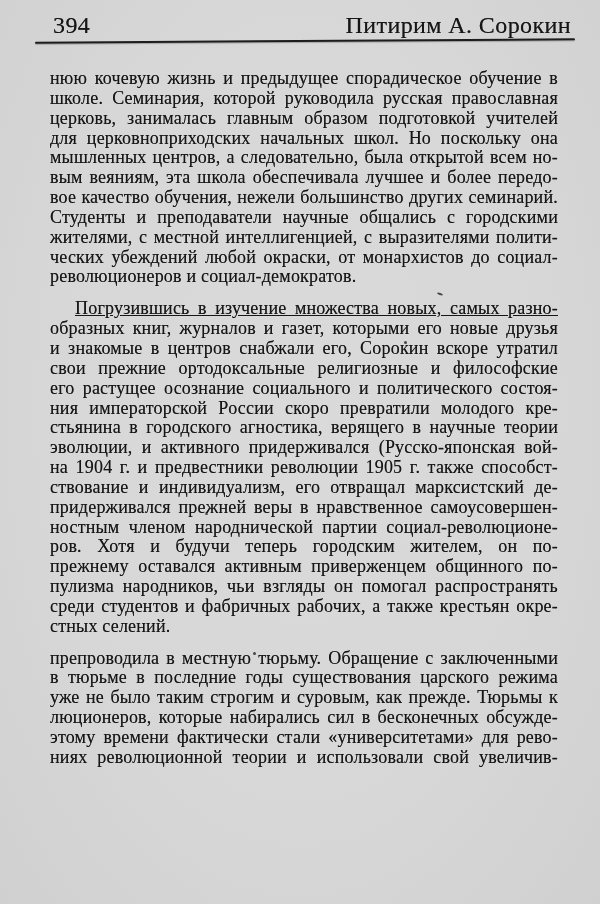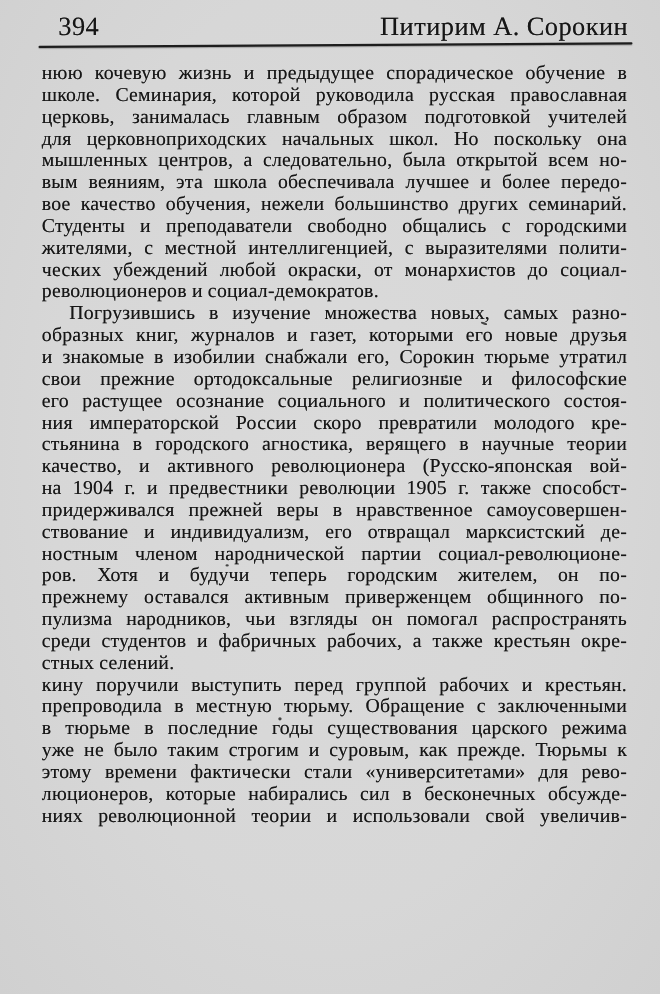--- a/index.html
+++ b/index.html
@@ -44,27 +44,27 @@
   .body-text {
     position: absolute;
     left: 38px;
     width: 532px;
     top: 57px;
     font-size: 18px;
     line-height: 19.85px;
     letter-spacing: 0.2px;
     text-shadow: 0 0 0.5px rgba(0,0,0,0.55);
   }
-  .paragraph { margin: 0; }
+  .paragraph { margin: 12px; }
   .line {
     text-align: justify;
     text-align-last: justify;
     white-space: normal;
   }
-  .line.indent { text-indent: 25px; }
+  .line.indent { text-indent: 25px; text-decoration: underline; }
   .line.end { text-align-last: left; }
   .speck {
     position: absolute;
     background: rgba(20,20,20,0.75);
     border-radius: 50%;
   }
   .speck.s1 { left: 437px; top: 293px; width: 6px; height: 2px; transform: rotate(18deg); }
   .speck.s2 { left: 404px; top: 341px; width: 3px; height: 3px; }
   .speck.s3 { left: 253px; top: 652px; width: 3px; height: 3px; }
   .speck.s4 { left: 205px; top: 513px; width: 3px; height: 2px; }
@@ -83,51 +83,50 @@
 
   <main class="body-text">
       <div class="paragraph">
         <div class="line">нюю кочевую жизнь и предыдущее спорадическое обучение в</div>
         <div class="line">школе. Семинария, которой руководила русская православная</div>
         <div class="line">церковь, занималась главным образом подготовкой учителей</div>
         <div class="line">для церковноприходских начальных школ. Но поскольку она</div>
         <div class="line">мышленных центров, а следовательно, была открытой всем но-</div>
         <div class="line">вым веяниям, эта школа обеспечивала лучшее и более передо-</div>
         <div class="line">вое качество обучения, нежели большинство других семинарий.</div>
-        <div class="line">Студенты и преподаватели свободно общались с городскими</div>
+        <div class="line">Студенты и преподаватели научные общались с городскими</div>
         <div class="line">жителями, с местной интеллигенцией, с выразителями полити-</div>
         <div class="line">ческих убеждений любой окраски, от монархистов до социал-</div>
         <div class="line end">революционеров и социал-демократов.</div>
       </div>
       <div class="paragraph">
         <div class="line indent">Погрузившись в изучение множества новых, самых разно-</div>
         <div class="line">образных книг, журналов и газет, которыми его новые друзья</div>
-        <div class="line">и знакомые в изобилии снабжали его, Сорокин тюрьме утратил</div>
+        <div class="line">и знакомые в центров снабжали его, Сорокин вскоре утратил</div>
         <div class="line">свои прежние ортодоксальные религиозные и философские</div>
         <div class="line">его растущее осознание социального и политического состоя-</div>
         <div class="line">ния императорской России скоро превратили молодого кре-</div>
         <div class="line">стьянина в городского агностика, верящего в научные теории</div>
-        <div class="line">качество, и активного революционера (Русско-японская вой-</div>
+        <div class="line">эволюции, и активного придерживался (Русско-японская вой-</div>
         <div class="line">на 1904 г. и предвестники революции 1905 г. также способст-</div>
+        <div class="line">ствование и индивидуализм, его отвращал марксистский де-</div>
         <div class="line">придерживался прежней веры в нравственное самоусовершен-</div>
-        <div class="line">ствование и индивидуализм, его отвращал марксистский де-</div>
         <div class="line">ностным членом народнической партии социал-революционе-</div>
         <div class="line">ров. Хотя и будучи теперь городским жителем, он по-</div>
         <div class="line">прежнему оставался активным приверженцем общинного по-</div>
         <div class="line">пулизма народников, чьи взгляды он помогал распространять</div>
         <div class="line">среди студентов и фабричных рабочих, а также крестьян окре-</div>
         <div class="line end">стных селений.</div>
       </div>
       <div class="paragraph">
-        <div class="line">кину поручили выступить перед группой рабочих и крестьян.</div>
         <div class="line">препроводила в местную тюрьму. Обращение с заключенными</div>
         <div class="line">в тюрьме в последние годы существования царского режима</div>
         <div class="line">уже не было таким строгим и суровым, как прежде. Тюрьмы к</div>
+        <div class="line">люционеров, которые набирались сил в бесконечных обсужде-</div>
         <div class="line">этому времени фактически стали «университетами» для рево-</div>
-        <div class="line">люционеров, которые набирались сил в бесконечных обсужде-</div>
         <div class="line">ниях революционной теории и использовали свой увеличив-</div>
       </div>
     </main>
 
   <div class="speck s1"></div>
   <div class="speck s2"></div>
   <div class="speck s3"></div>
   <div class="speck s4"></div>
 
 </div>

